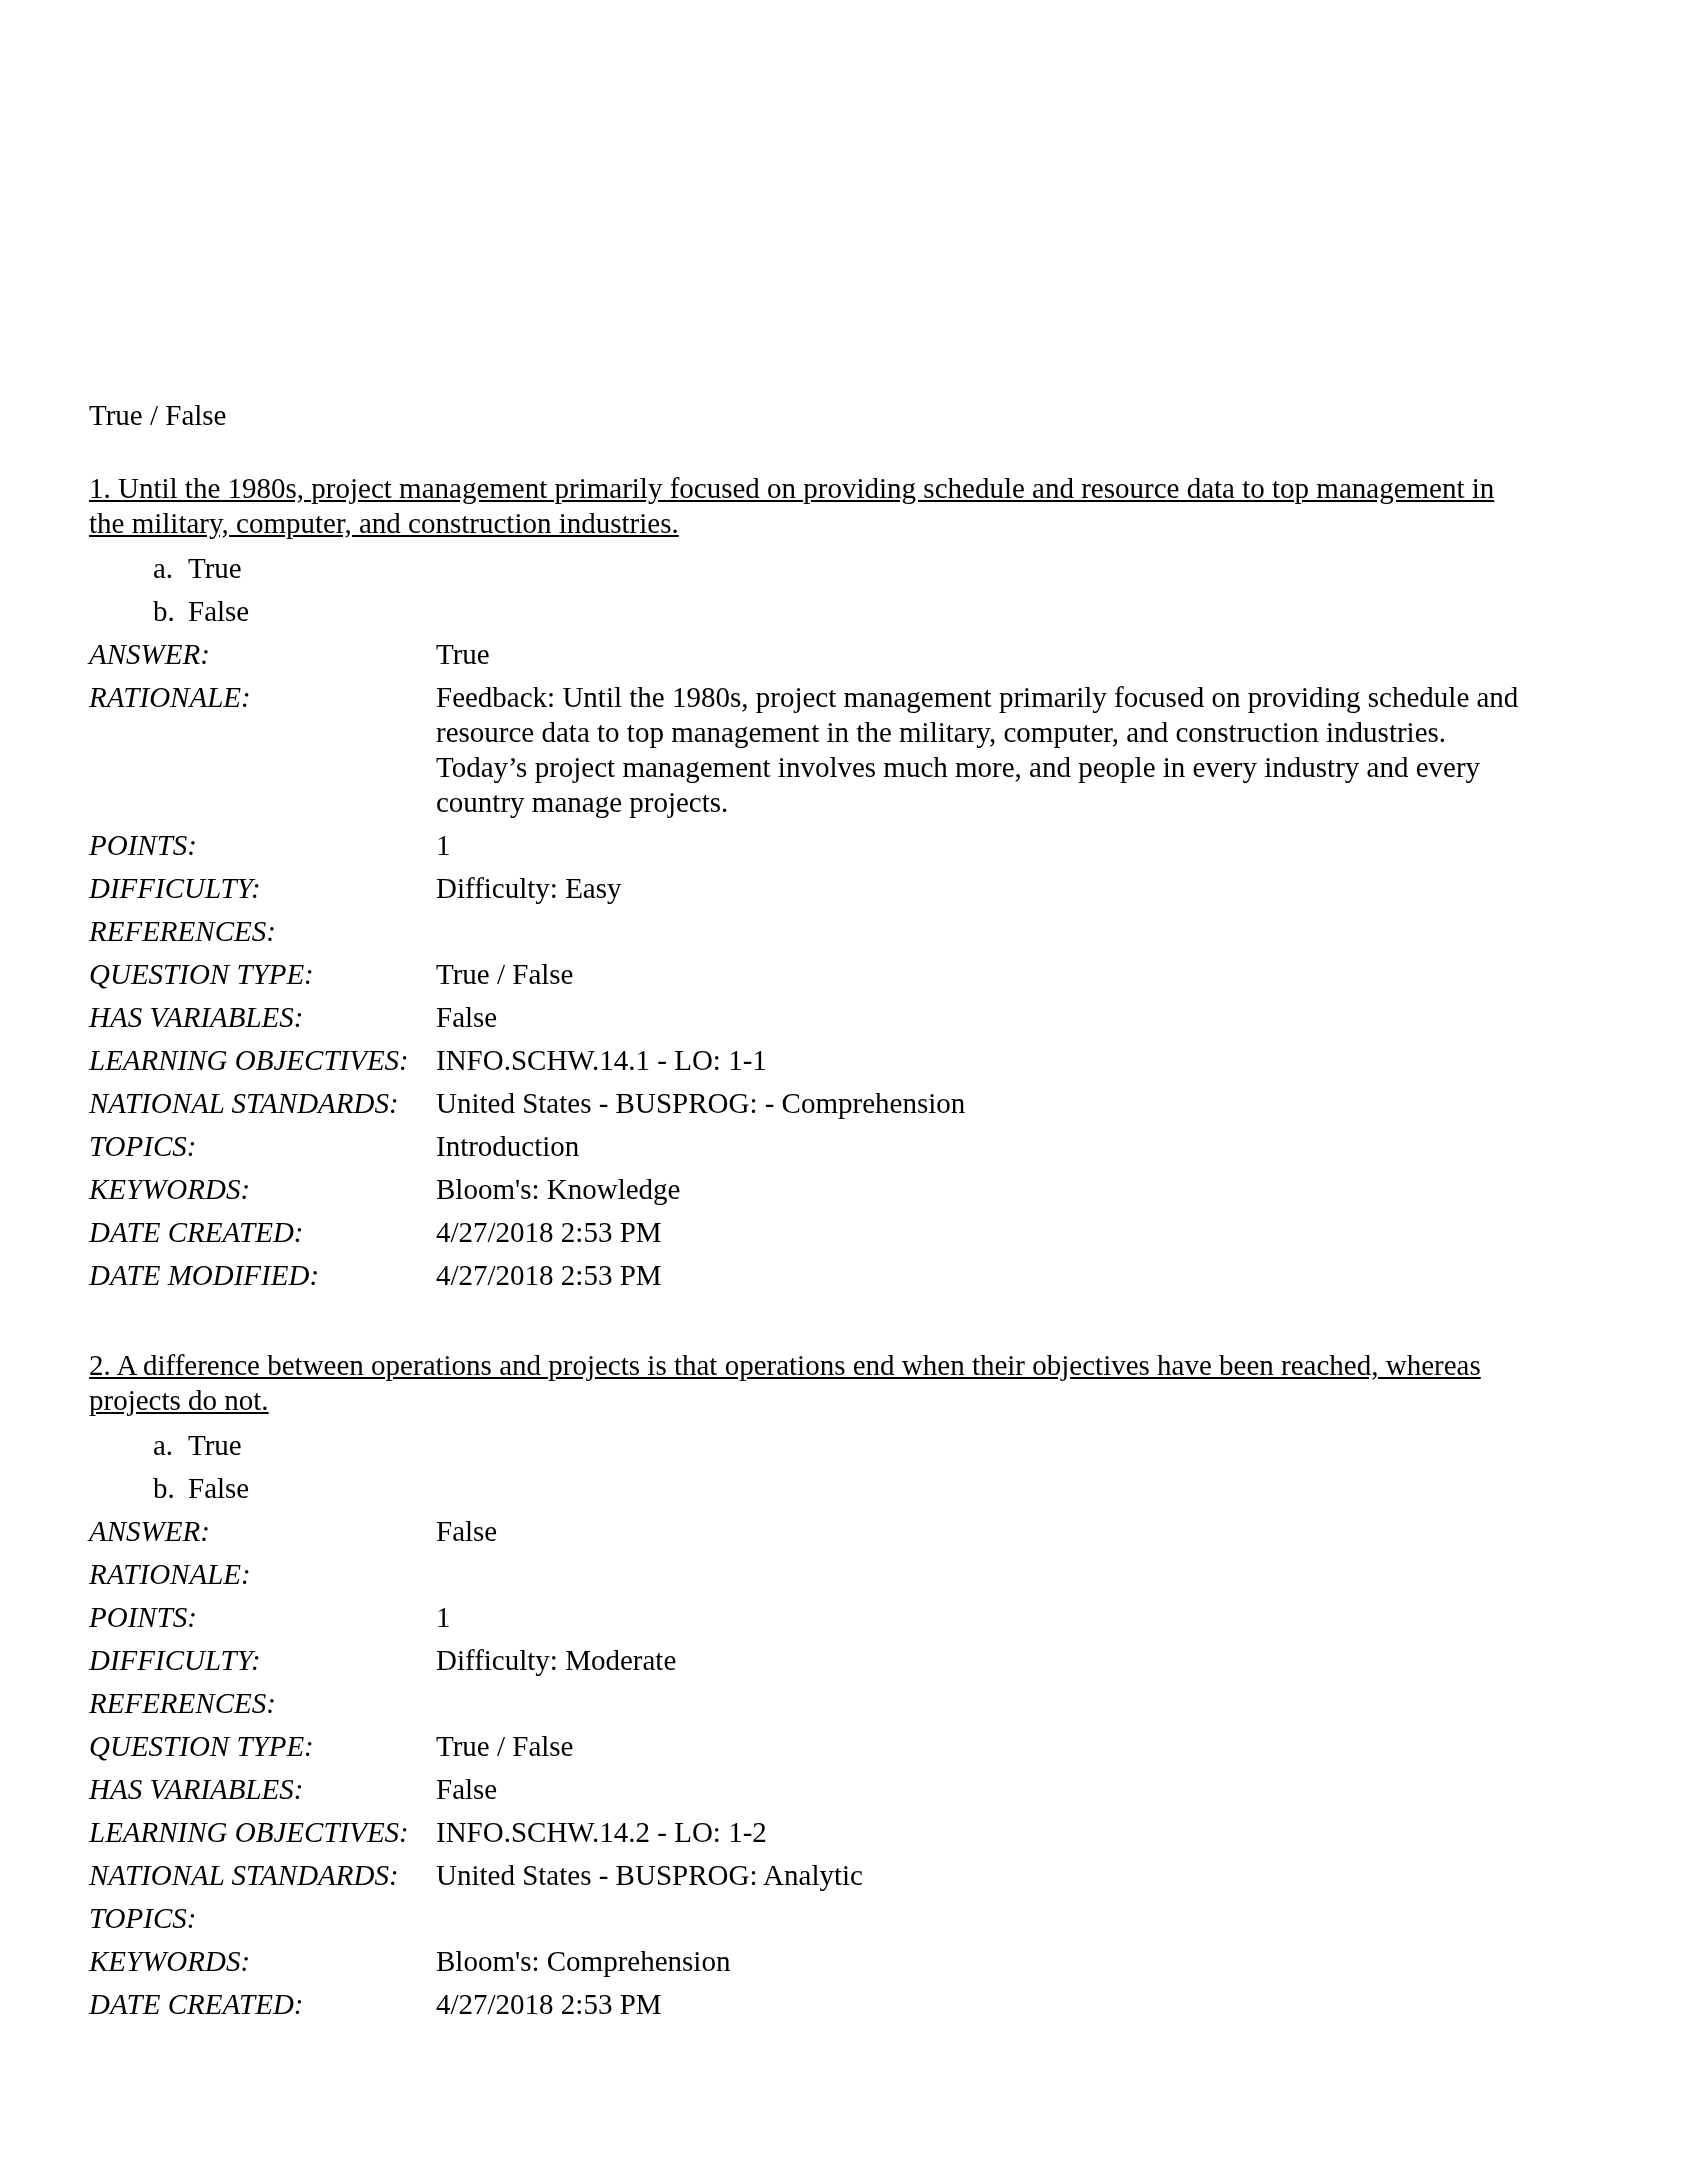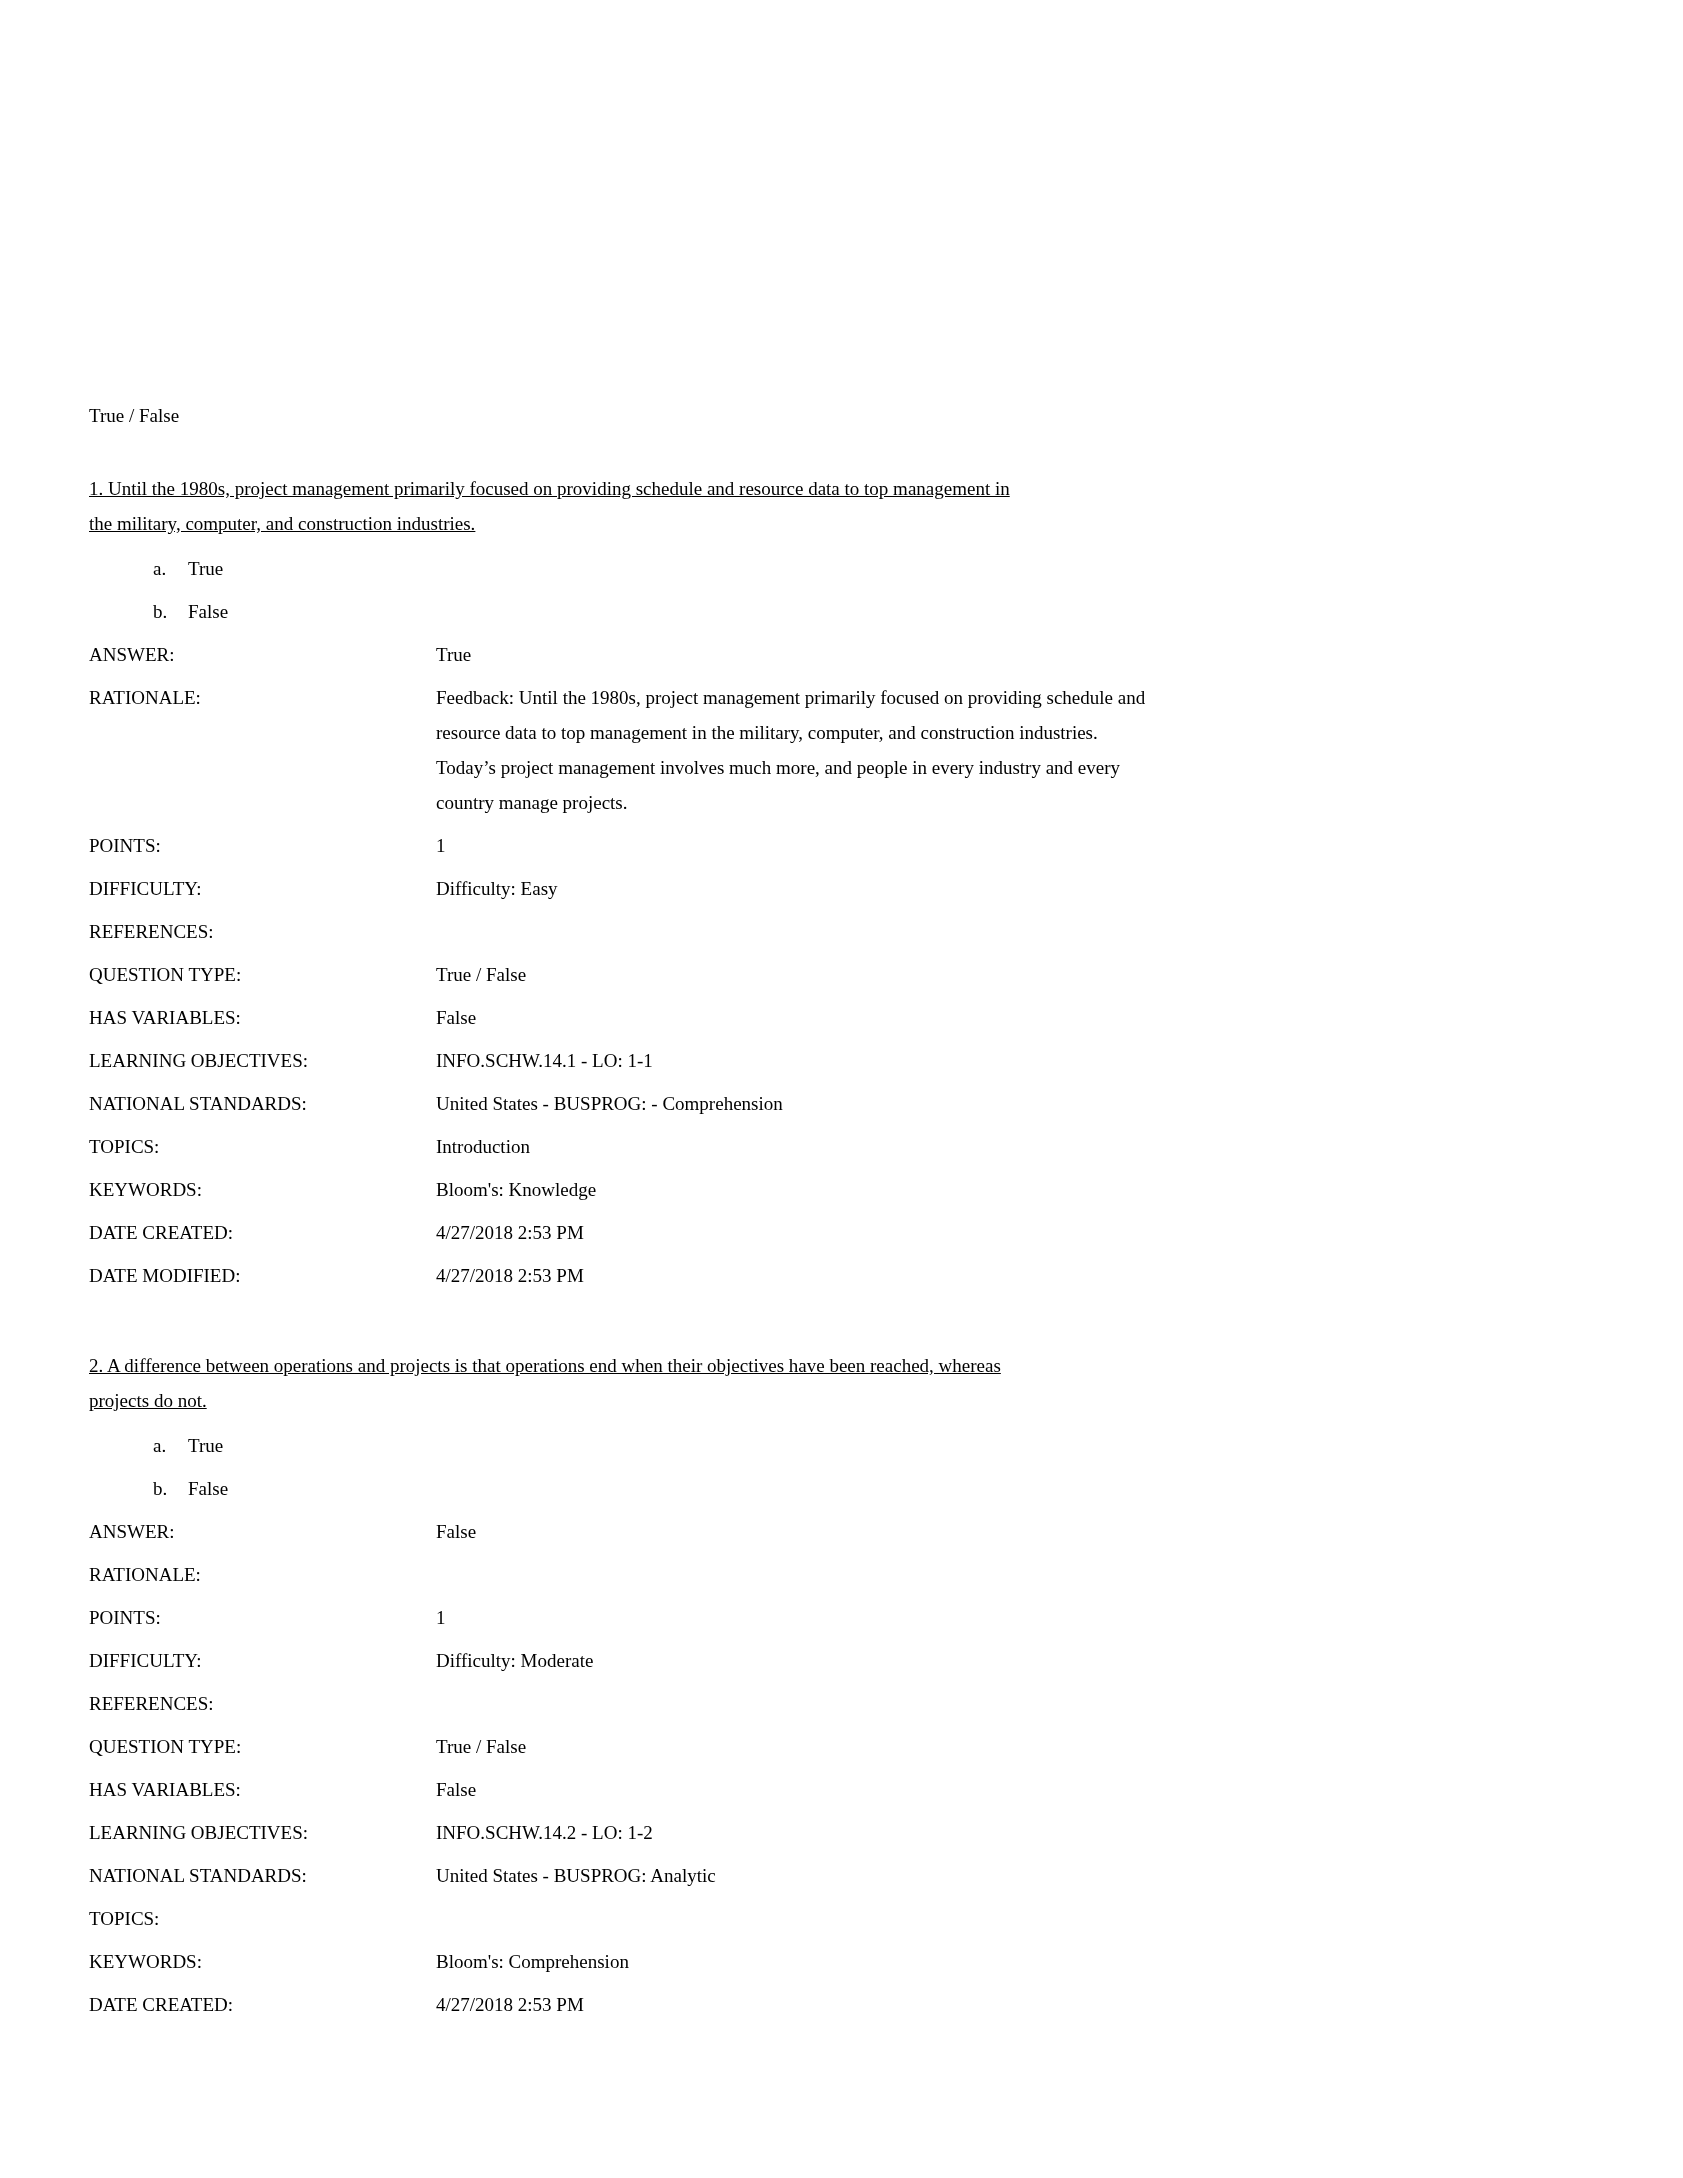--- a/index.html
+++ b/index.html
@@ -4,21 +4,21 @@
 <style>
   * { margin: 0; padding: 0; box-sizing: border-box; }
   html, body { background: #ffffff; }
   .page {
     position: relative;
     width: 1683px;
     height: 2178px;
     background: #ffffff;
     color: #000000;
     font-family: "Liberation Serif", "DejaVu Serif", serif;
-    font-size: 19px;
+    font-size: 29px;
     line-height: 35px;
     padding: 398px 59px 0 89px;
     overflow: hidden;
   }
   .section-heading {
     margin-bottom: 38px;
     white-space: pre;
   }
   .question-block + .question-block {
     margin-top: 55px;
@@ -37,20 +37,21 @@
     width: 35px;
   }
   .field-row {
     display: flex;
     align-items: flex-start;
     margin-bottom: 8px;
   }
   .field-label {
     flex: 0 0 347px;
     width: 347px;
+    font-style: italic;
     white-space: nowrap;
   }
   .field-value {
     flex: 1 1 auto;
     white-space: pre;
   }
 </style>
 </head>
 <body>
 

